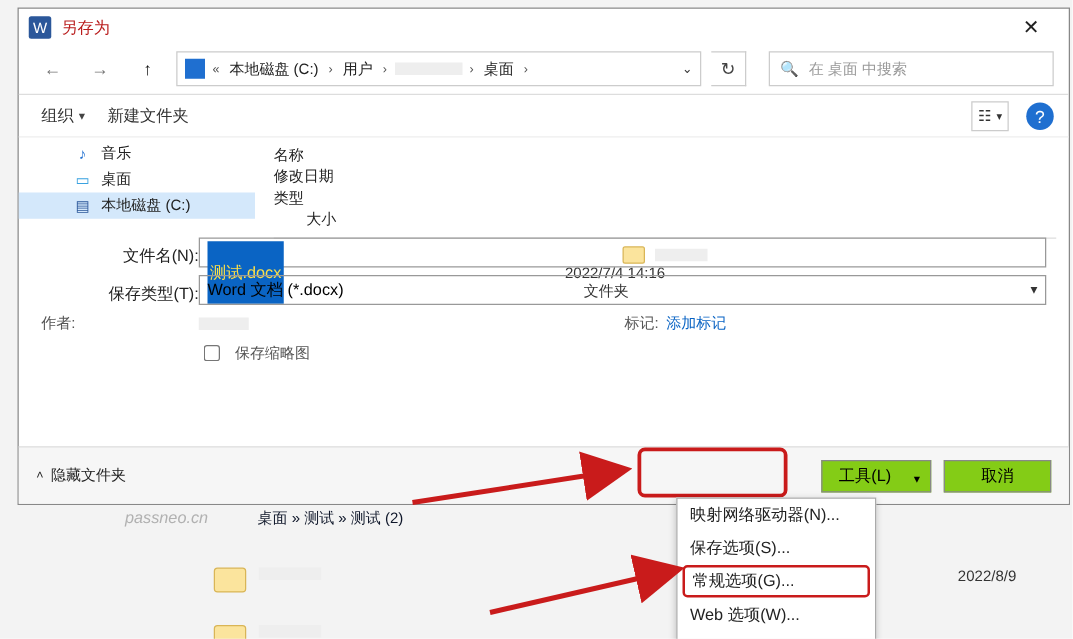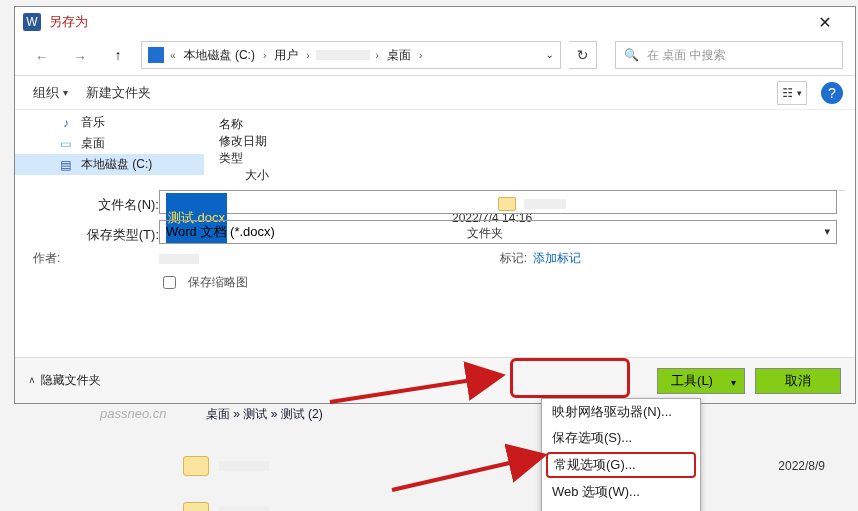--- a/index.html
+++ b/index.html
@@ -78,21 +78,21 @@
   .menu {
     position: absolute; left: 541px; top: 398px; width: 160px;
     background: #fff; border: 1px solid #aaa; box-shadow: 0 2px 6px rgba(0,0,0,.25);
   }
   .menu-item { font-size:13px; color:#222; padding:4px 10px; text-align:left; }
   .menu-item.hl { border:2px solid #c91b1b; border-radius:4px; margin:1px 4px; padding:2px 6px; }
 
   
   .bg-watermark { position:absolute; left:100px; top:406px; font-size:13px; color:#b1b1b1; font-style:italic; }
   .bg-crumb { position:absolute; left:206px; top:406px; font-size:12px; color:#0f172a; }
-  .bg-row { position:absolute; left:183px; width:660px; height:24px; display:flex; align-items:center; font-size:12px; color:#333; }
+  .bg-row { position:absolute; left:171px; width:660px; height:24px; display:flex; font-size:12px; color:#333; }
   .bg-row .fldicon2 { width:26px; height:20px; background:#fbe49d; border:1px solid #d9b556; border-radius:3px; margin-right:10px; }
   .bg-row .text-ph { display:inline-block; width:50px; height:10px; background:#eee; }
   .bg-date { position:absolute; right:18px; font-size:12px; color:#333; }
 
   
   svg.arrows { position:absolute; left:0; top:0; width:858px; height:511px; pointer-events:none; }
 </style>
 </head>
 <body>
 

